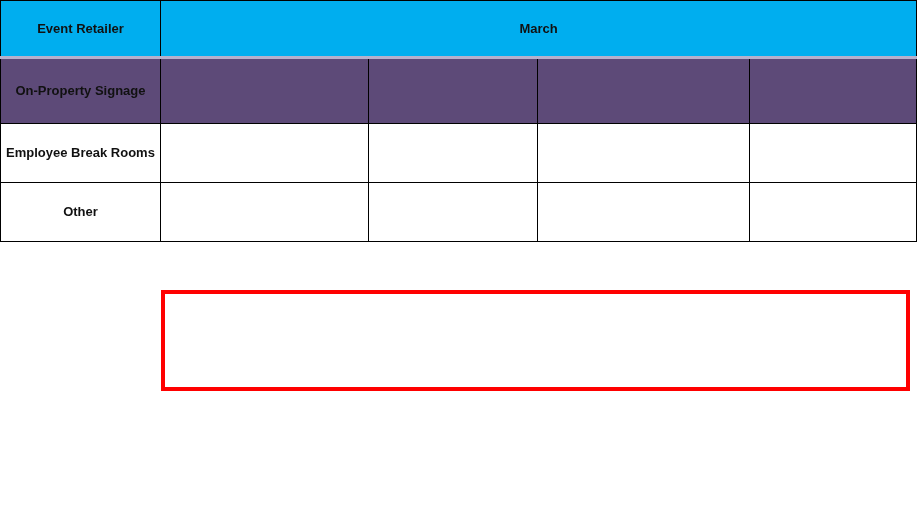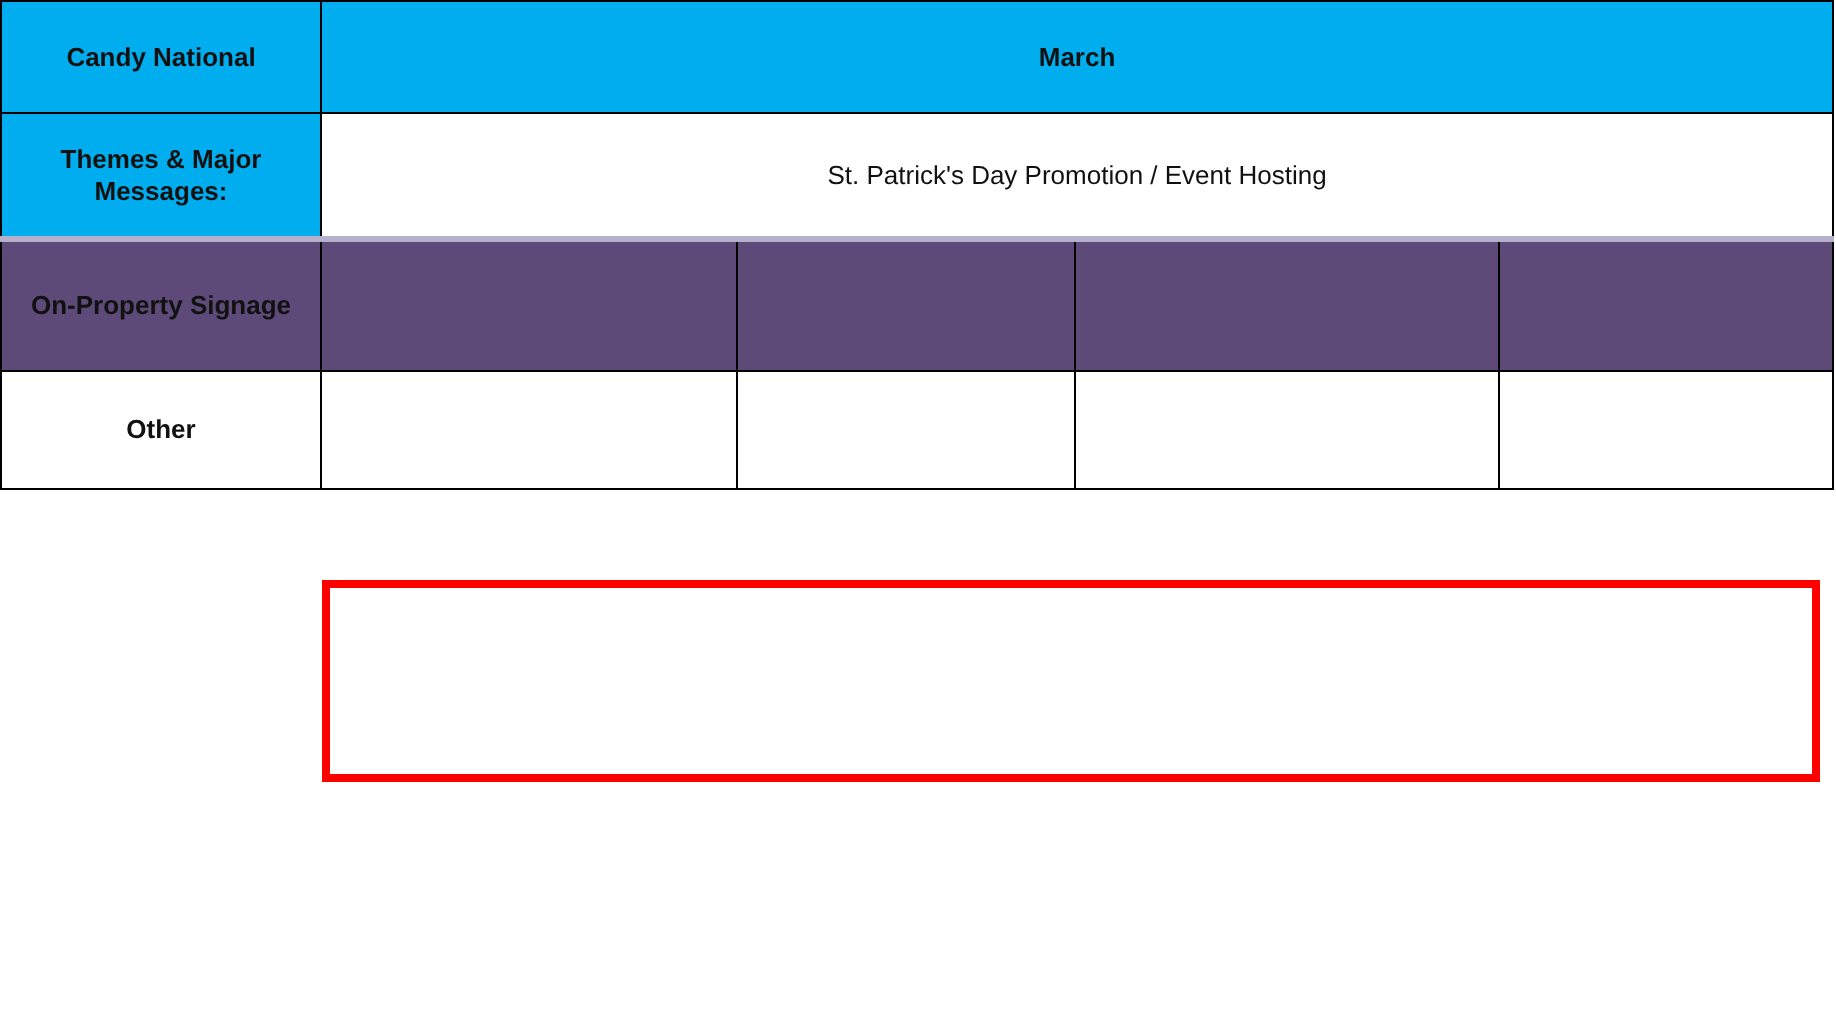--- a/index.html
+++ b/index.html
@@ -142,41 +142,44 @@
     <colgroup>
       <col class="c0">
         <col class="c1">
         <col class="c2">
         <col class="c3">
         <col class="c4">
     </colgroup>
     <tbody>
 
       <tr class="r-month">
-        <td class="cyan-title">Candy National</td>
+        <td class="cyan-title">Event Retailer</td>
         <td class="month-head" colspan="4">March</td>
       </tr>
 
-      <tr class="r-theme">
-        <td class="cyan-small">Themes &amp; Major Messages:</td>
-        <td class="theme-text" colspan="4">St. Patrick's Day Promotion / Event Hosting</td>
-      </tr>
 
 
 
       <tr class="r-band">
         <td class="purple-label">On-Property Signage</td>
         <td class="purple"></td>
         <td class="purple"></td>
         <td class="purple"></td>
         <td class="purple"></td>
       </tr>
 
 
 
+      <tr class="r-break">
+        <td class="rowlabel">Employee Break Rooms</td>
+        <td class="cellnote"></td>
+        <td class="cellnote"></td>
+        <td class="cellnote"></td>
+        <td class="cellnote"></td>
+      </tr>
 
       <tr class="r-other">
         <td class="rowlabel">Other</td>
         <td class="cellnote"></td>
         <td class="cellnote"></td>
         <td class="cellnote"></td>
         <td class="cellnote"></td>
       </tr>
 
     </tbody>

